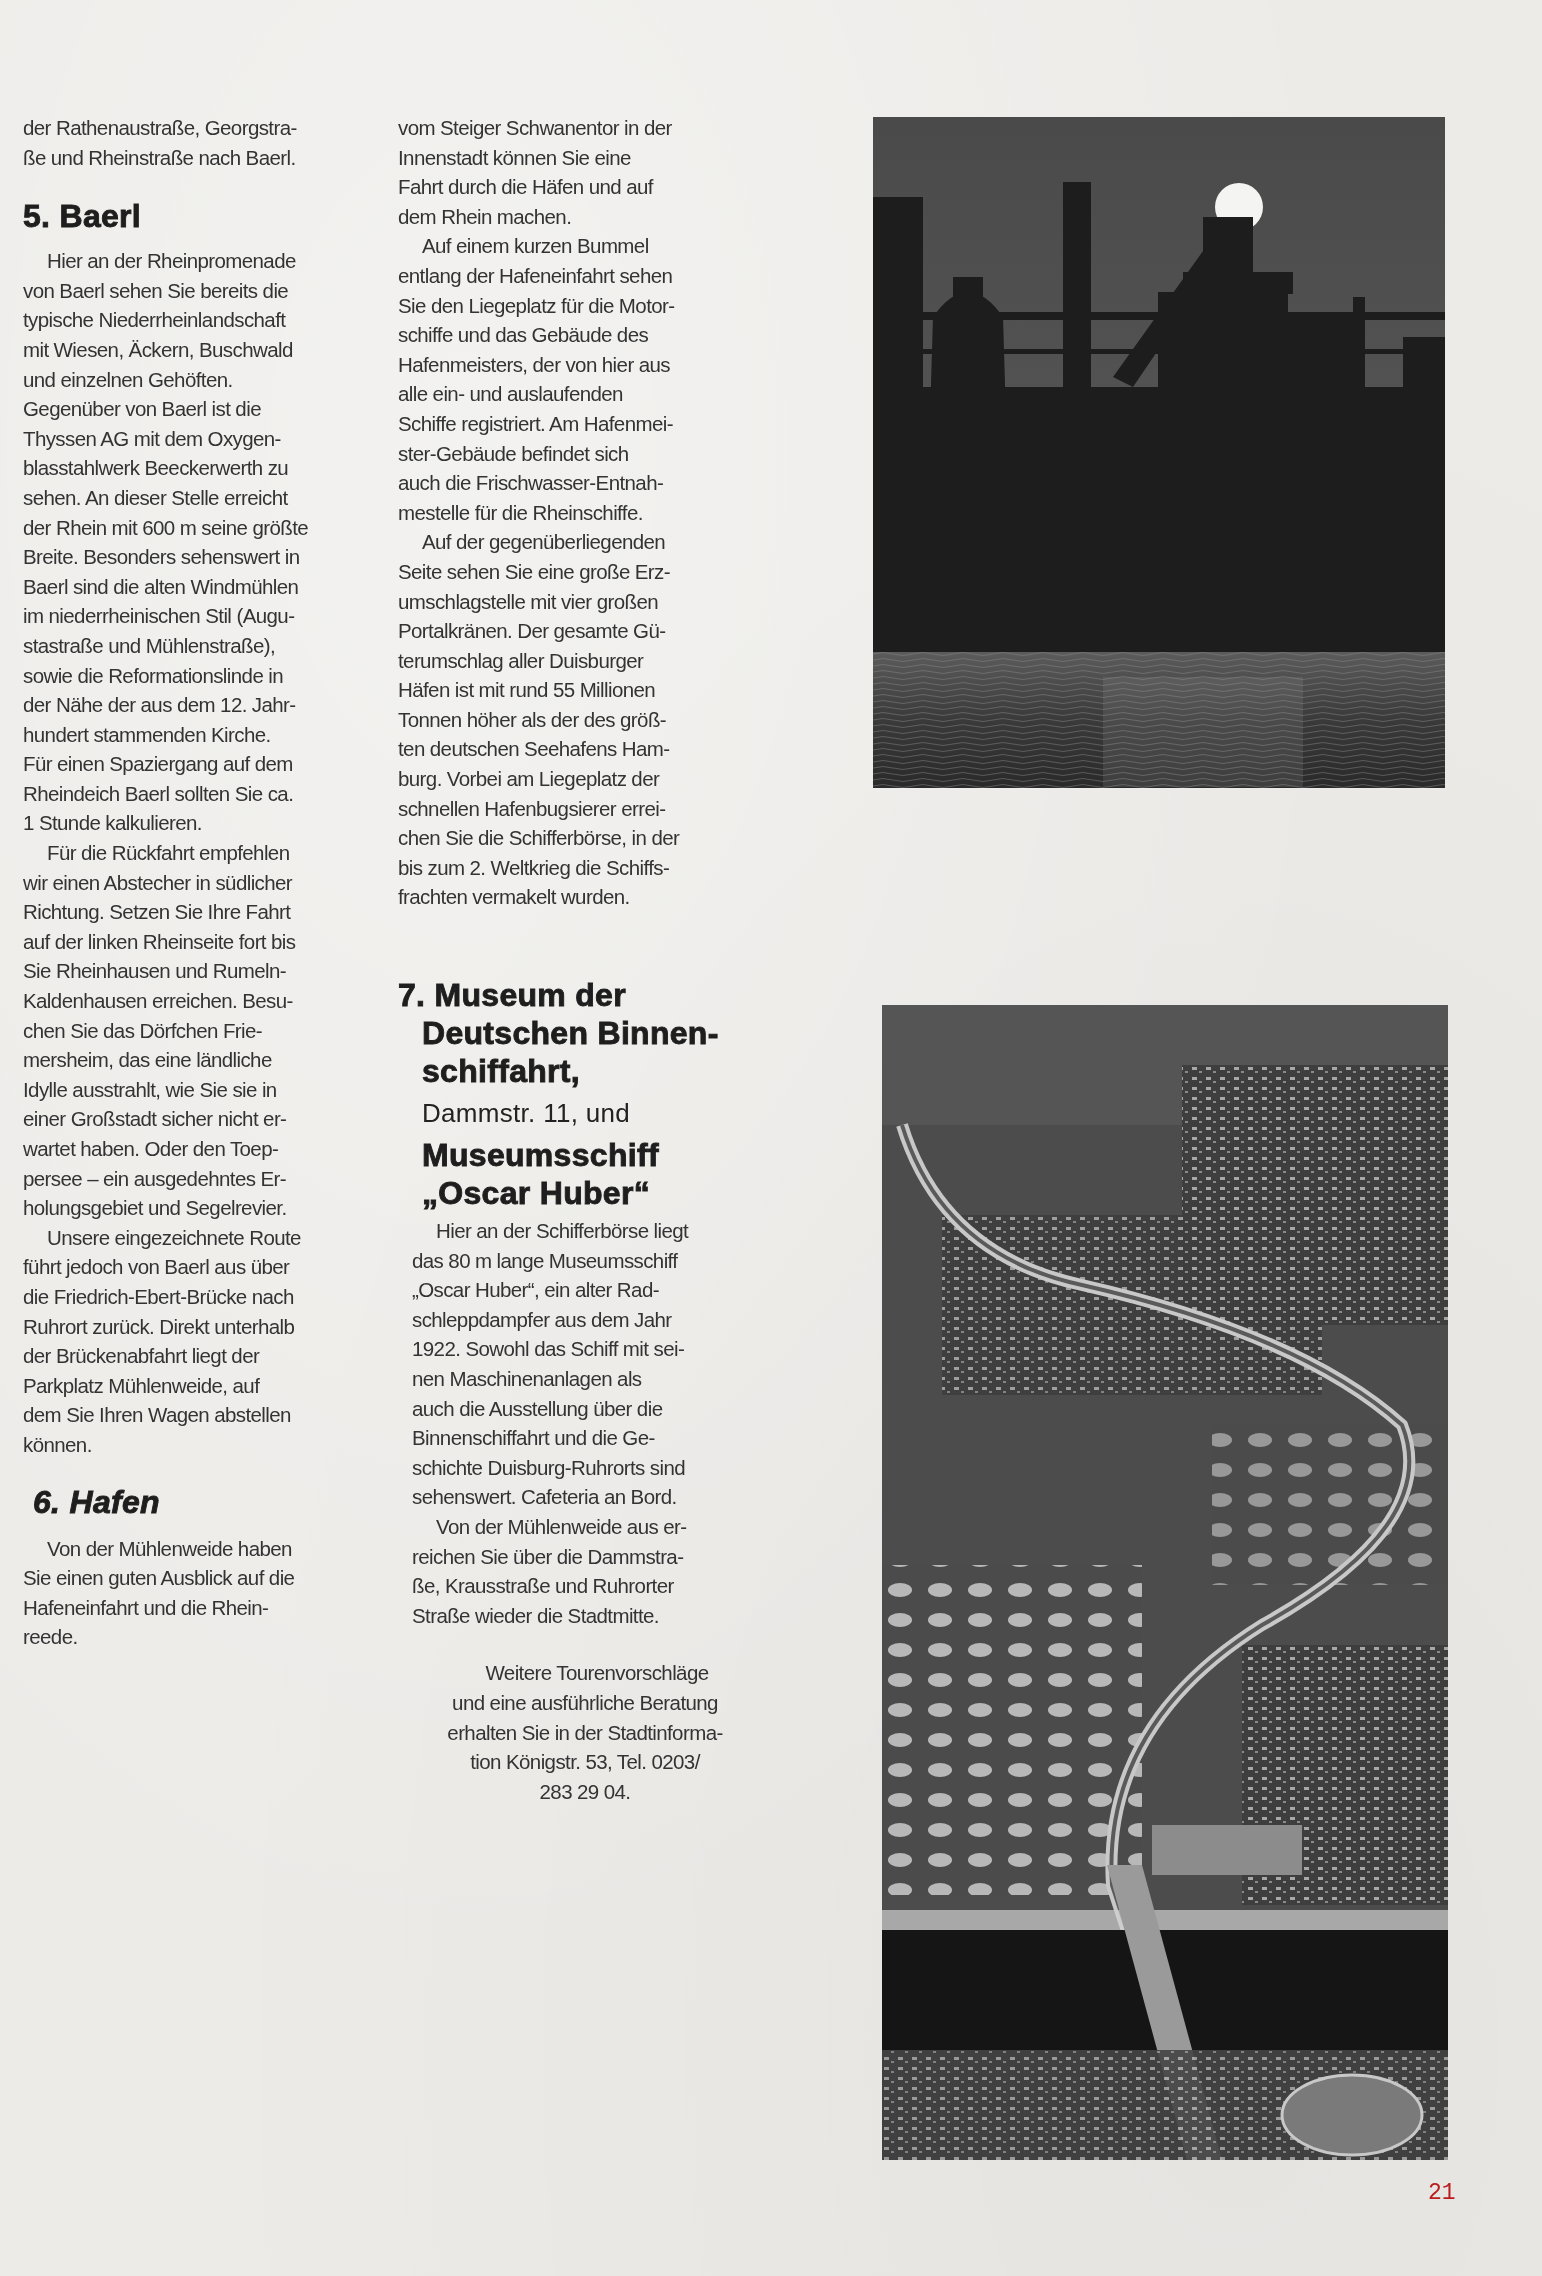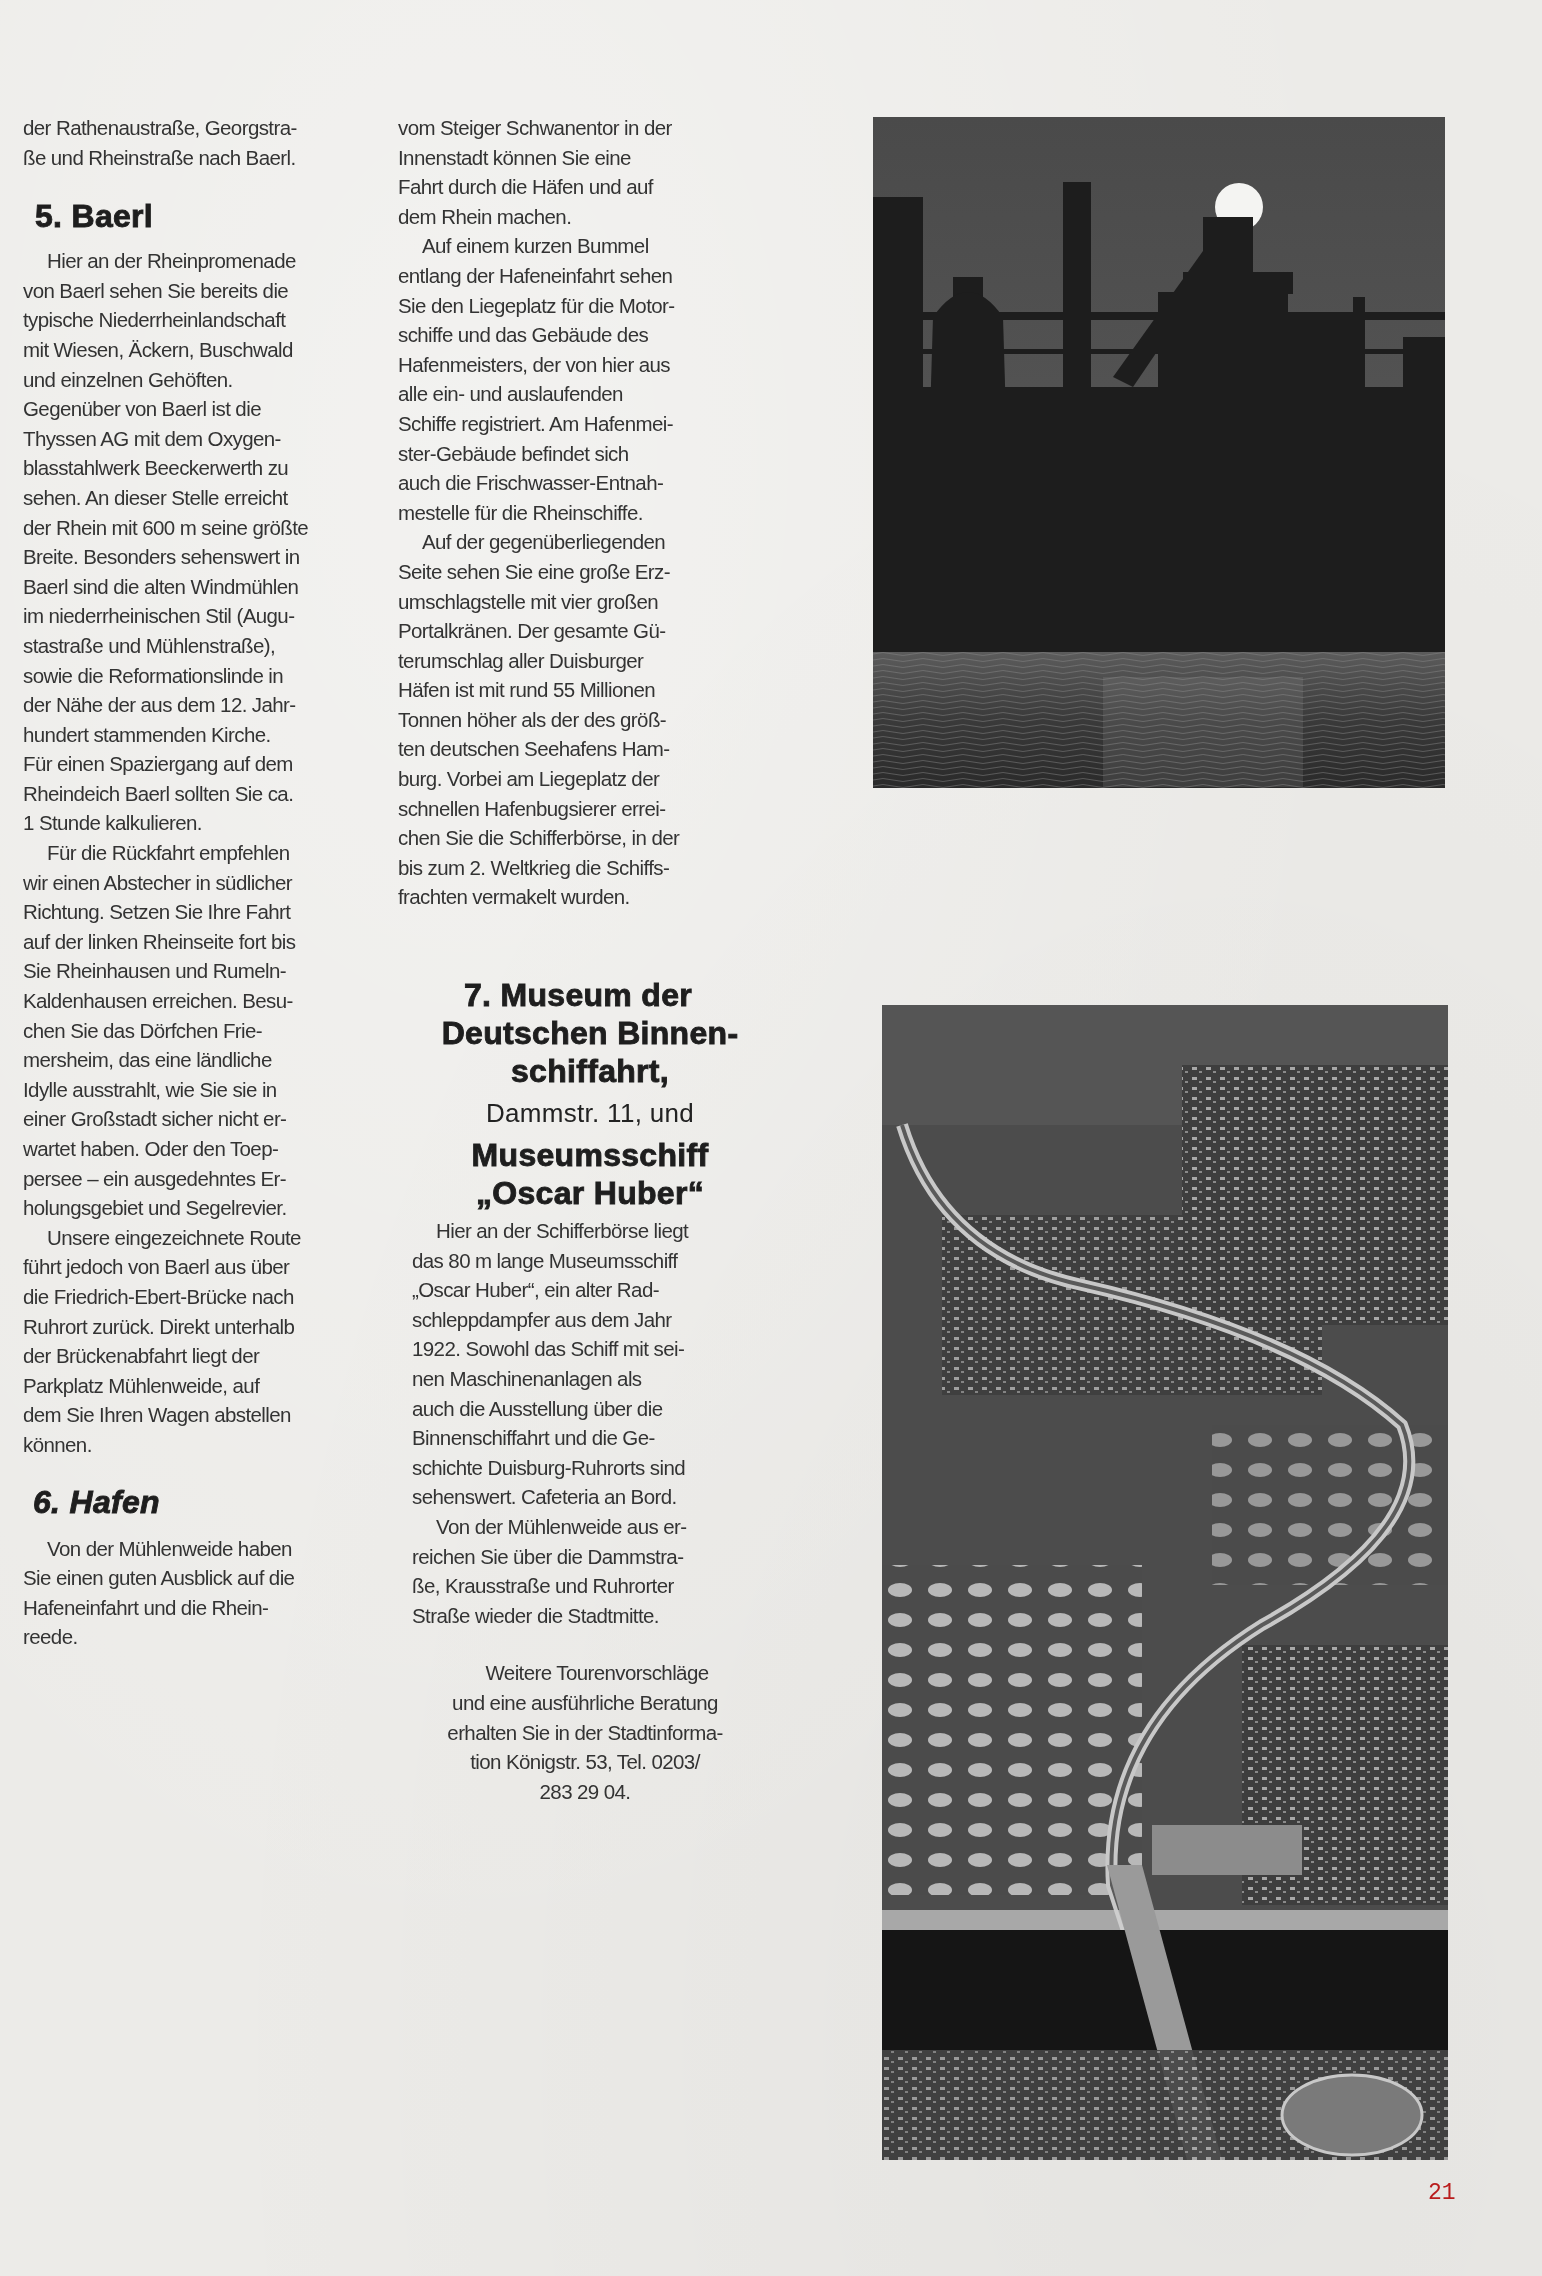--- a/index.html
+++ b/index.html
@@ -46,21 +46,21 @@
 <body>
 
 <div class="paper-tone"></div>
 
 <div class="col col-left body-text">
   <div>
     <span class="line">der Rathenaustraße, Georgstra-</span>
     <span class="line">ße und Rheinstraße nach Baerl.</span>
   </div>
 
-  <h2 class="h-section" style="margin-top:26px;margin-bottom:12px;margin-left:12px;">5. Baerl</h2>
+  <h2 class="h-section" style="margin-top:26px;margin-bottom:12px;">5. Baerl</h2>
 
   <div id="s5body">
       <div>
         <span class="line indent">Hier an der Rheinpromenade</span>
         <span class="line">von Baerl sehen Sie bereits die</span>
         <span class="line">typische Niederrheinlandschaft</span>
         <span class="line">mit Wiesen, Äckern, Buschwald</span>
         <span class="line">und einzelnen Gehöften.</span>
         <span class="line">Gegenüber von Baerl ist die</span>
         <span class="line">Thyssen AG mit dem Oxygen-</span>
@@ -147,21 +147,21 @@
         <span class="line">Tonnen höher als der des größ-</span>
         <span class="line">ten deutschen Seehafens Ham-</span>
         <span class="line">burg. Vorbei am Liegeplatz der</span>
         <span class="line">schnellen Hafenbugsierer errei-</span>
         <span class="line">chen Sie die Schifferbörse, in der</span>
         <span class="line">bis zum 2. Weltkrieg die Schiffs-</span>
         <span class="line">frachten vermakelt wurden.</span>
       </div>
     </div>
 
-  <div class="h-section h7" style="margin-top:64px;margin-bottom:4px;text-align:center;">
+  <div class="h-section h7" style="margin-top:64px;margin-bottom:4px;">
     <span class="line">7. Museum der</span>
     <span class="line hang">Deutschen Binnen-</span>
     <span class="line hang">schiffahrt,</span>
     <span class="line hang h7-sub" style="margin-top:4px;margin-bottom:4px;">Dammstr. 11, und</span>
     <span class="line hang">Museumsschiff</span>
     <span class="line hang">„Oscar Huber“</span>
   </div>
 
   <div style="padding-left:14px;" id="s7body">
       <div>

